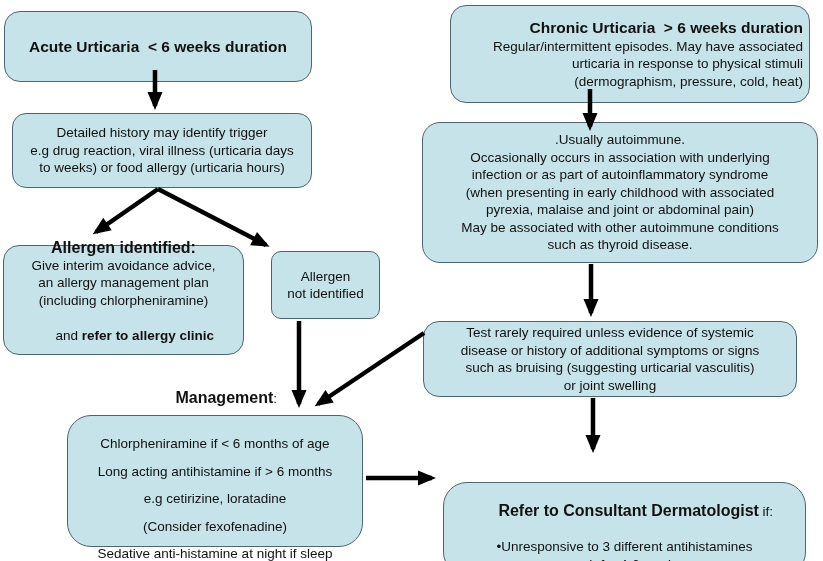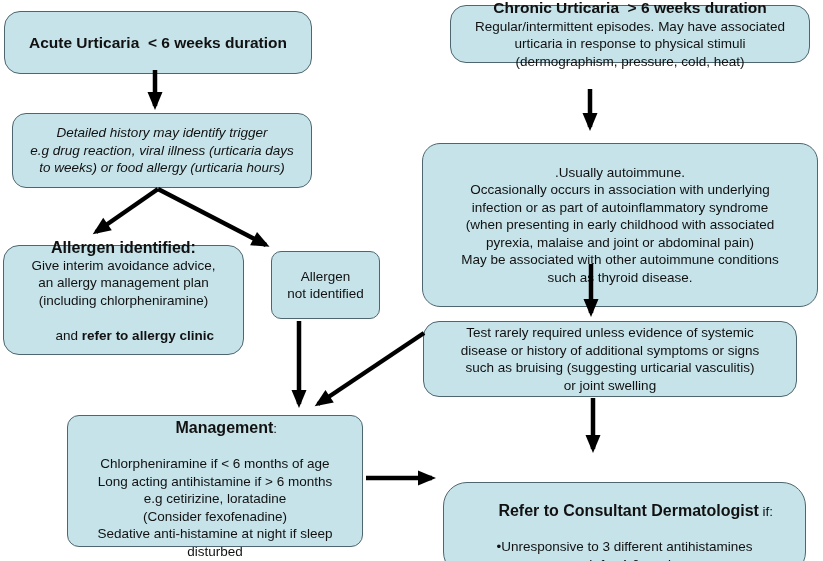--- a/index.html
+++ b/index.html
@@ -54,38 +54,38 @@
     stroke:var(--arrow-color);
     stroke-width:4.5;
   }
   #ah path{fill:var(--arrow-color);}
 </style>
 </head>
 <body>
 
 <div id="canvas">
 
-  <div class="box" style="left:4px;top:11px;width:308px;height:63px;border-radius:16px;">
+  <div class="box" style="left:4px;top:11px;width:308px;height:71px;border-radius:16px;">
     <div class="hdr">Acute Urticaria  &lt; 6 weeks duration</div>
   </div>
 
-  <div class="box" style="left:12px;top:113px;width:300px;height:75px;border-radius:14px;font-style:italic;">
+  <div class="box" style="left:12px;top:113px;width:300px;height:75px;border-radius:14px;">
     <div class="ln">Detailed history may identify trigger</div>
     <div class="ln">e.g drug reaction, viral illness (urticaria days</div>
     <div class="ln">to weeks) or food allergy (urticaria hours)</div>
   </div>
 
-  <div class="box" style="left:450px;top:5px;width:360px;height:58px;border-radius:16px;">
+  <div class="box" style="left:450px;top:5px;width:360px;height:98px;border-radius:16px;align-items:flex-end;">
     <div class="hdr">Chronic Urticaria  &gt; 6 weeks duration</div>
     <div class="ln">Regular/intermittent episodes. May have associated</div>
     <div class="ln">urticaria in response to physical stimuli</div>
     <div class="ln">(dermographism, pressure, cold, heat)</div>
   </div>
 
-  <div class="box" style="left:422px;top:143px;width:396px;height:164px;border-radius:18px;">
+  <div class="box" style="left:422px;top:122px;width:396px;height:141px;border-radius:18px;">
     <div class="ln">.Usually autoimmune.</div>
     <div class="ln">Occasionally occurs in association with underlying</div>
     <div class="ln">infection or as part of autoinflammatory syndrome</div>
     <div class="ln">(when presenting in early childhood with associated</div>
     <div class="ln">pyrexia, malaise and joint or abdominal pain)</div>
     <div class="ln">May be associated with other autoimmune conditions</div>
     <div class="ln">such as thyroid disease.</div>
   </div>
 
   <div class="box" style="left:3px;top:245px;width:241px;height:110px;border-radius:16px;">
@@ -103,21 +103,21 @@
     <div class="ln">not identified</div>
   </div>
 
   <div class="box" style="left:423px;top:321px;width:374px;height:76px;border-radius:16px;">
     <div class="ln">Test rarely required unless evidence of systemic</div>
     <div class="ln">disease or history of additional symptoms or signs</div>
     <div class="ln">such as bruising (suggesting urticarial vasculitis)</div>
     <div class="ln">or joint swelling</div>
   </div>
 
-  <div class="box" style="left:67px;top:415px;width:296px;height:132px;border-radius:12px;">
+  <div class="box" style="left:67px;top:415px;width:296px;height:132px;border-radius:24px;gap:10px;">
     <div class="ln">
       <span class="subhdr">Management</span><span>:</span>
     </div>
     <div class="ln">Chlorpheniramine if &lt; 6 months of age</div>
     <div class="ln">Long acting antihistamine if &gt; 6 months</div>
     <div class="ln">e.g cetirizine, loratadine</div>
     <div class="ln">(Consider fexofenadine)</div>
     <div class="ln">Sedative anti-histamine at night if sleep</div>
     <div class="ln">disturbed</div>
   </div>

